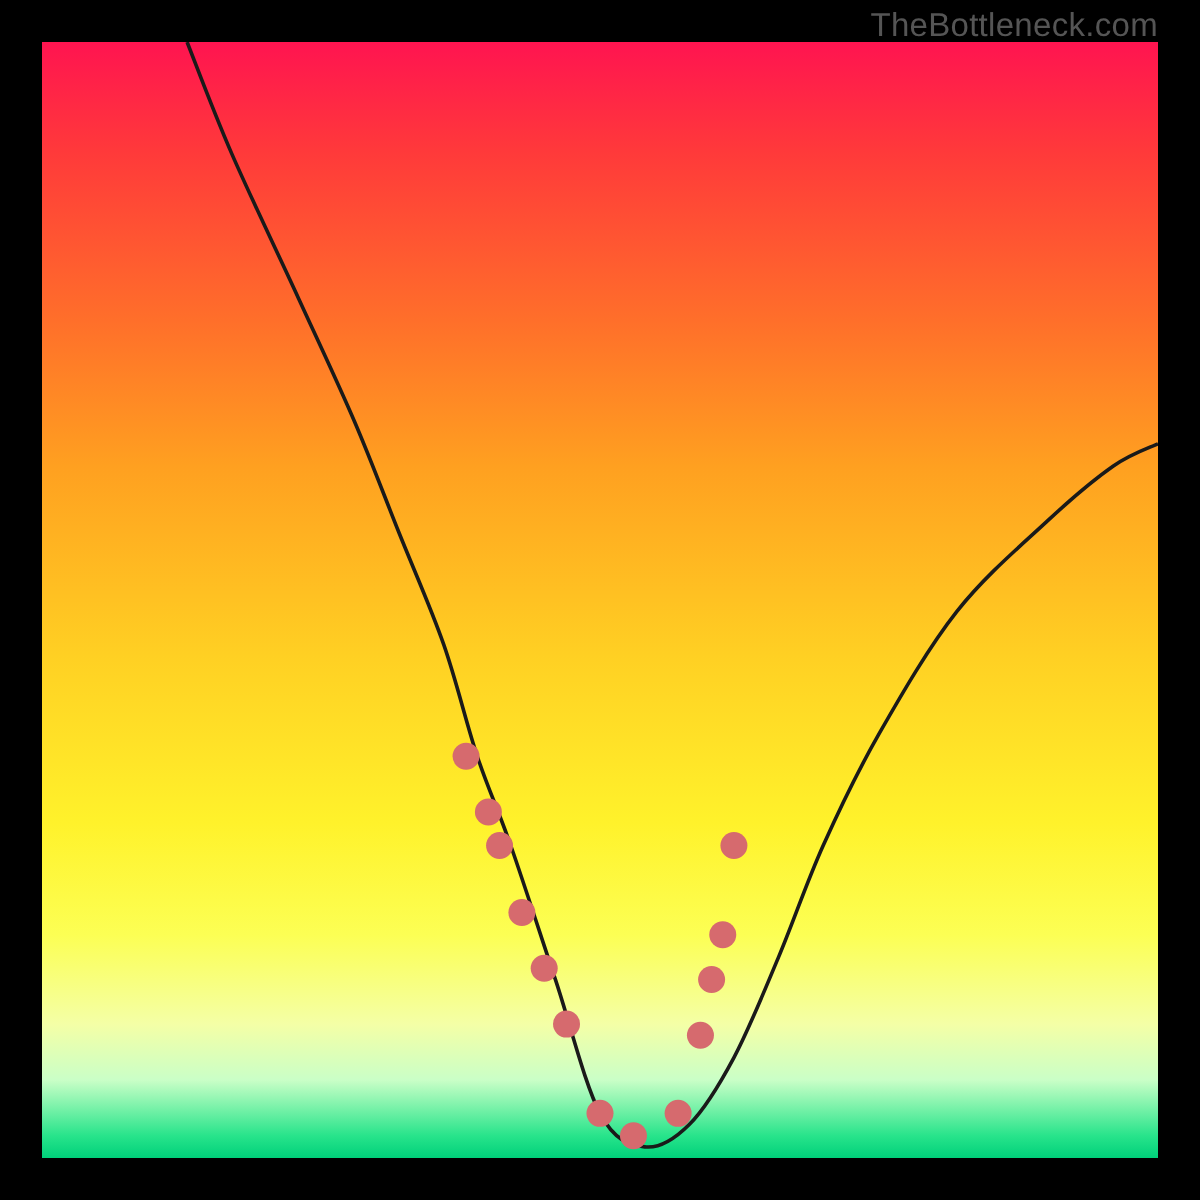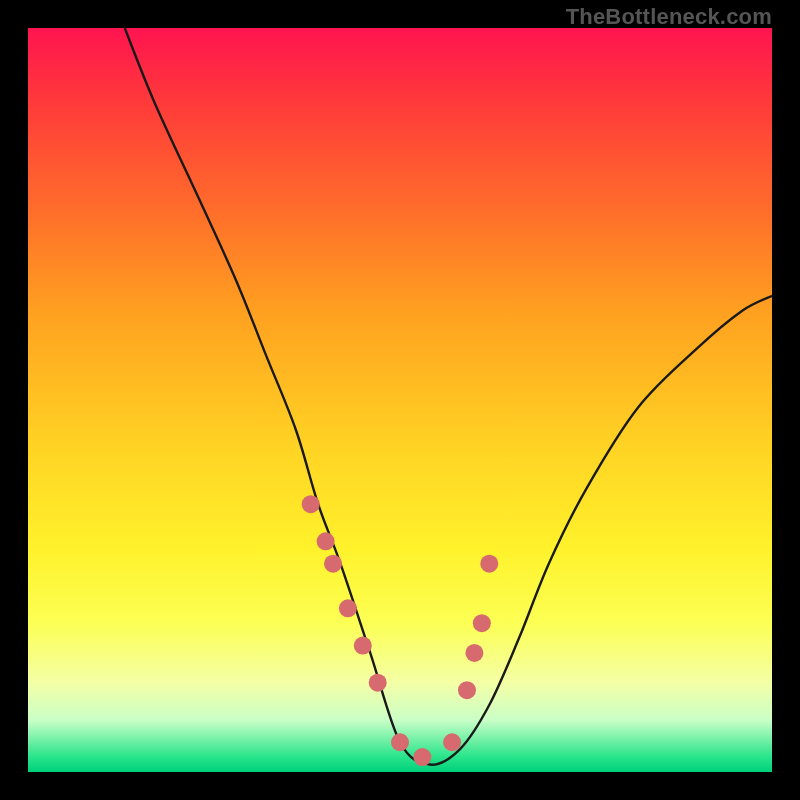--- a/index.html
+++ b/index.html
@@ -38,21 +38,21 @@
     width: 744px;
     height: 744px;
   }
   .watermark {
     position: absolute;
     top: 4px;
     right: 28px;
     font-family: Arial, Helvetica, sans-serif;
     font-size: 22px;
     color: #555;
-    font-weight: 700;
+    font-weight: 400;
     letter-spacing: 0.2px;
   }
 </style>
 </head>
 <body>
 
 <div class="frame">
   <div class="plot-area">
     <svg class="plot-svg" viewBox="0 0 744 744" preserveAspectRatio="none">
       <path id="curve-path" fill="none" stroke="#1a1a1a" stroke-width="2.4" d="M 96.72,0 C 101.68,12.399999999999997 114.08,45.87999999999998 126.48,74.39999999999998 C 138.88,102.91999999999997 157.48,141.36 171.12,171.12 C 184.76000000000002,200.88 197.16000000000003,226.92 208.32000000000002,252.95999999999998 C 219.48000000000002,279 228.16000000000003,302.55999999999995 238.08,327.35999999999996 C 248,352.15999999999997 259.15999999999997,376.96 267.84,401.76 C 276.52,426.56 282.72,453.84000000000003 290.16,476.16 C 297.6,498.48 303.79999999999995,510.87999999999994 312.47999999999996,535.68 C 321.15999999999997,560.4799999999999 332.32,595.2 342.24,624.96 C 352.16,654.72 362.08,695.64 372,714.24 C 381.92,732.84 391.84000000000003,735.3199999999999 401.76000000000005,736.56 C 411.68000000000006,737.8 421.6,731.5999999999999 431.52,721.68 C 441.43999999999994,711.76 451.35999999999996,695.64 461.28,677.04 C 471.2,658.4399999999999 481.12,633.6400000000001 491.04,610.08 C 500.96000000000004,586.52 509.64,560.48 520.8,535.68 C 531.9599999999999,510.87999999999994 543.12,487.31999999999994 558,461.28 C 572.88,435.24 591.4799999999999,403 610.0799999999999,379.44 C 628.68,355.88 652.24,336.04 669.6,319.92 C 686.96,303.8 701.84,291.40000000000003 714.24,282.72 C 726.64,274.04 739.04,270.32 744,267.84"></path>

